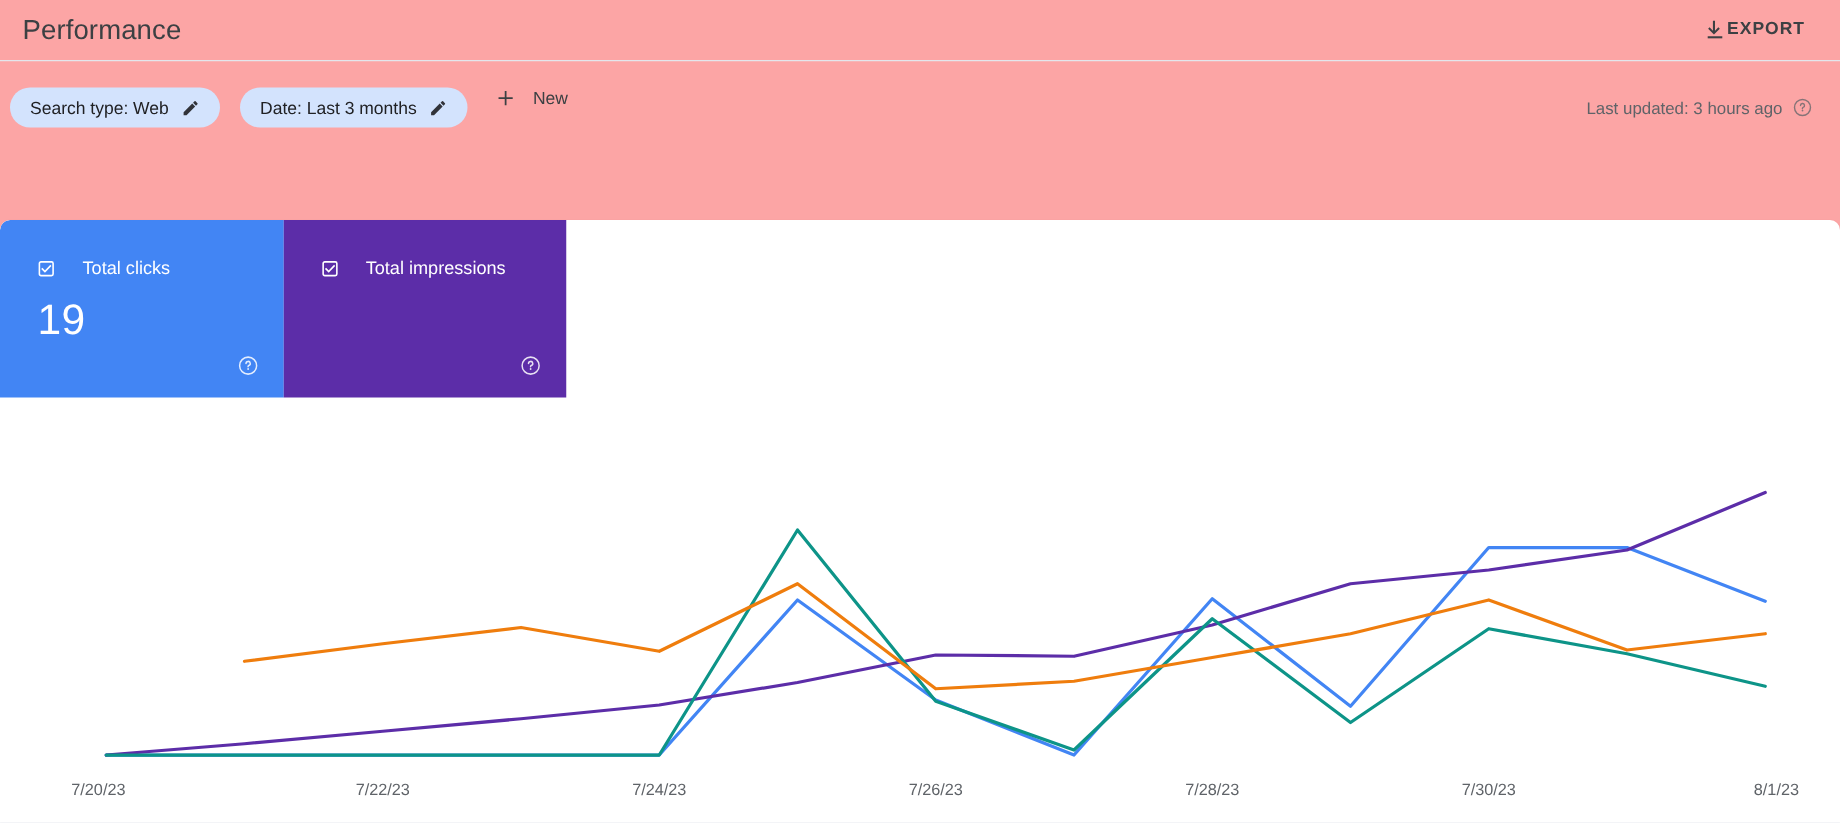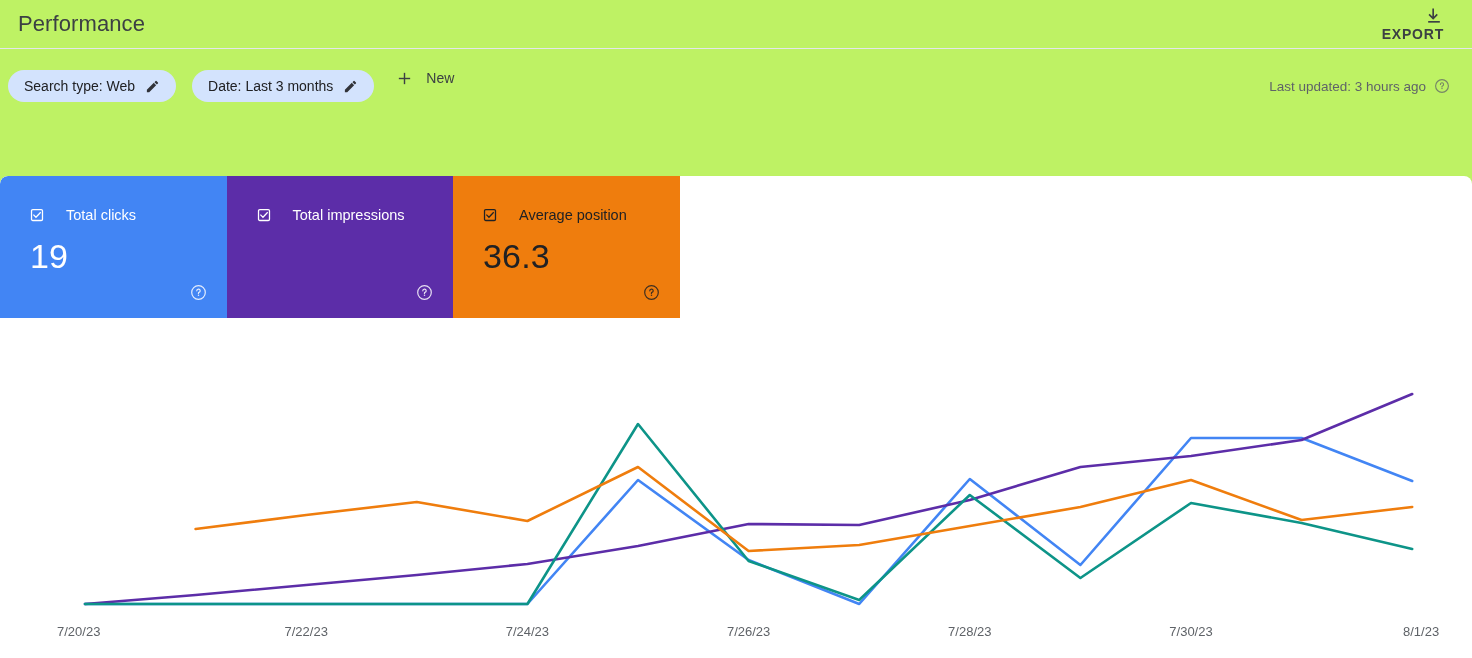--- a/index.html
+++ b/index.html
@@ -4,34 +4,34 @@
 <title>Performance</title>
 <style>
   html,body{margin:0;padding:0;}
   body{
     width:1472px;height:658px;overflow:hidden;
     background:#f1f3f9;
     font-family:"Liberation Sans", sans-serif;
     color:#3c4043;
     -webkit-font-smoothing:antialiased;
   }
-  .page{position:relative;width:1472px;height:518px;background:#bef264;}
+  .page{position:relative;width:1472px;height:518px;background:#fca5a5;}
 
   
   .header{
     position:relative;height:48px;display:flex;align-items:center;
     padding:0 0 0 18px;box-sizing:border-box;
   }
   .page-title{
     font-size:22px;font-weight:400;color:#3c4043;letter-spacing:0.1px;
   }
   .header-right{margin-left:auto;display:flex;align-items:center;padding-right:26px;}
   .export-btn{
-    display:flex;align-items:flex-end;cursor:pointer;
-    background:none;border:none;padding:4px 2px;flex-direction:column;
+    display:flex;align-items:flex-start;cursor:pointer;
+    background:none;border:none;padding:4px 2px;
   }
   .export-icon{width:20px;height:20px;display:block;}
   .export-label{
     font-size:14px;font-weight:700;color:#3c4043;letter-spacing:.8px;
   }
 
   .hr{height:1px;background:#e3e6ec;width:100%;}
 
   
   .filterbar{
@@ -180,37 +180,20 @@
               </svg>
             </span>
             <span>Total impressions</span>
           </div>
           <span class="card-help"><svg viewBox="0 0 24 24" aria-hidden="true" width="17" height="17">
               <circle cx="12" cy="12" r="9.6" fill="none" stroke="currentColor" stroke-width="1.7" opacity=".85"></circle>
               <path d="M12 15.7v.1" stroke="currentColor" stroke-width="2.1" stroke-linecap="round" opacity=".85"></path>
               <path d="M9.6 9.6a2.4 2.4 0 1 1 3.1 2.3c-.5.2-.8.7-.8 1.3v.2" fill="none" stroke="currentColor" stroke-width="1.7" stroke-linecap="round" opacity=".85"></path>
             </svg></span>
         </div>
-        <div class="card dark" style="background: rgb(239, 125, 13);">
-          <div class="card-label">
-            <span>
-              <svg class="cbox" viewBox="0 0 24 24" aria-hidden="true">
-                <rect x="2.6" y="2.6" width="18.8" height="18.8" rx="2.2" fill="none" stroke="currentColor" stroke-width="2.2"></rect>
-                <path d="M6.6 12.2l3.6 3.6 7.4-7.7" fill="none" stroke="currentColor" stroke-width="2.2" stroke-linecap="square"></path>
-              </svg>
-            </span>
-            <span>Average position</span>
-          </div>
-          <div class="card-value">36.3</div>
-          <span class="card-help"><svg viewBox="0 0 24 24" aria-hidden="true" width="17" height="17">
-              <circle cx="12" cy="12" r="9.6" fill="none" stroke="currentColor" stroke-width="1.7" opacity=".85"></circle>
-              <path d="M12 15.7v.1" stroke="currentColor" stroke-width="2.1" stroke-linecap="round" opacity=".85"></path>
-              <path d="M9.6 9.6a2.4 2.4 0 1 1 3.1 2.3c-.5.2-.8.7-.8 1.3v.2" fill="none" stroke="currentColor" stroke-width="1.7" stroke-linecap="round" opacity=".85"></path>
-            </svg></span>
-        </div>
       </div>
 
     <div class="chart-wrap">
       <svg class="chart-svg" id="chart-svg" viewBox="0 0 1472 340" preserveAspectRatio="none">
           <path d="M 85.0 286.0 L 195.6 286.0 L 306.2 286.0 L 416.8 286.0 L 527.4 286.0 L 638.0 162.0 L 748.6 242.0 L 859.2 286.0 L 969.8 161.0 L 1080.4 247.0 L 1191.0 120.0 L 1301.6 120.0 L 1412.2 163.0" fill="none" stroke="#4285f4" stroke-width="2.6" stroke-linejoin="round" stroke-linecap="round"></path>
           <path d="M 85.0 286.0 L 195.6 277.0 L 306.2 267.0 L 416.8 257.0 L 527.4 246.0 L 638.0 228.0 L 748.6 206.0 L 859.2 207.0 L 969.8 182.0 L 1080.4 149.0 L 1191.0 138.0 L 1301.6 122.0 L 1412.2 76.0" fill="none" stroke="#5c2da8" stroke-width="2.6" stroke-linejoin="round" stroke-linecap="round"></path>
           <path d="M 85.0 286.0 L 195.6 286.0 L 306.2 286.0 L 416.8 286.0 L 527.4 286.0 L 638.0 106.0 L 748.6 243.0 L 859.2 282.0 L 969.8 177.0 L 1080.4 260.0 L 1191.0 185.0 L 1301.6 205.0 L 1412.2 231.0" fill="none" stroke="#0d9488" stroke-width="2.6" stroke-linejoin="round" stroke-linecap="round"></path>
           <path d="M 195.6 211.0 L 306.2 197.0 L 416.8 184.0 L 527.4 203.0 L 638.0 149.0 L 748.6 233.0 L 859.2 227.0 L 969.8 208.0 L 1080.4 189.0 L 1191.0 162.0 L 1301.6 202.0 L 1412.2 189.0" fill="none" stroke="#ef7d0d" stroke-width="2.6" stroke-linejoin="round" stroke-linecap="round"></path>
           <text class="xlabel" y="318" x="57" text-anchor="start">7/20/23</text>
           <text class="xlabel" y="318" x="306.2" text-anchor="middle">7/22/23</text>

